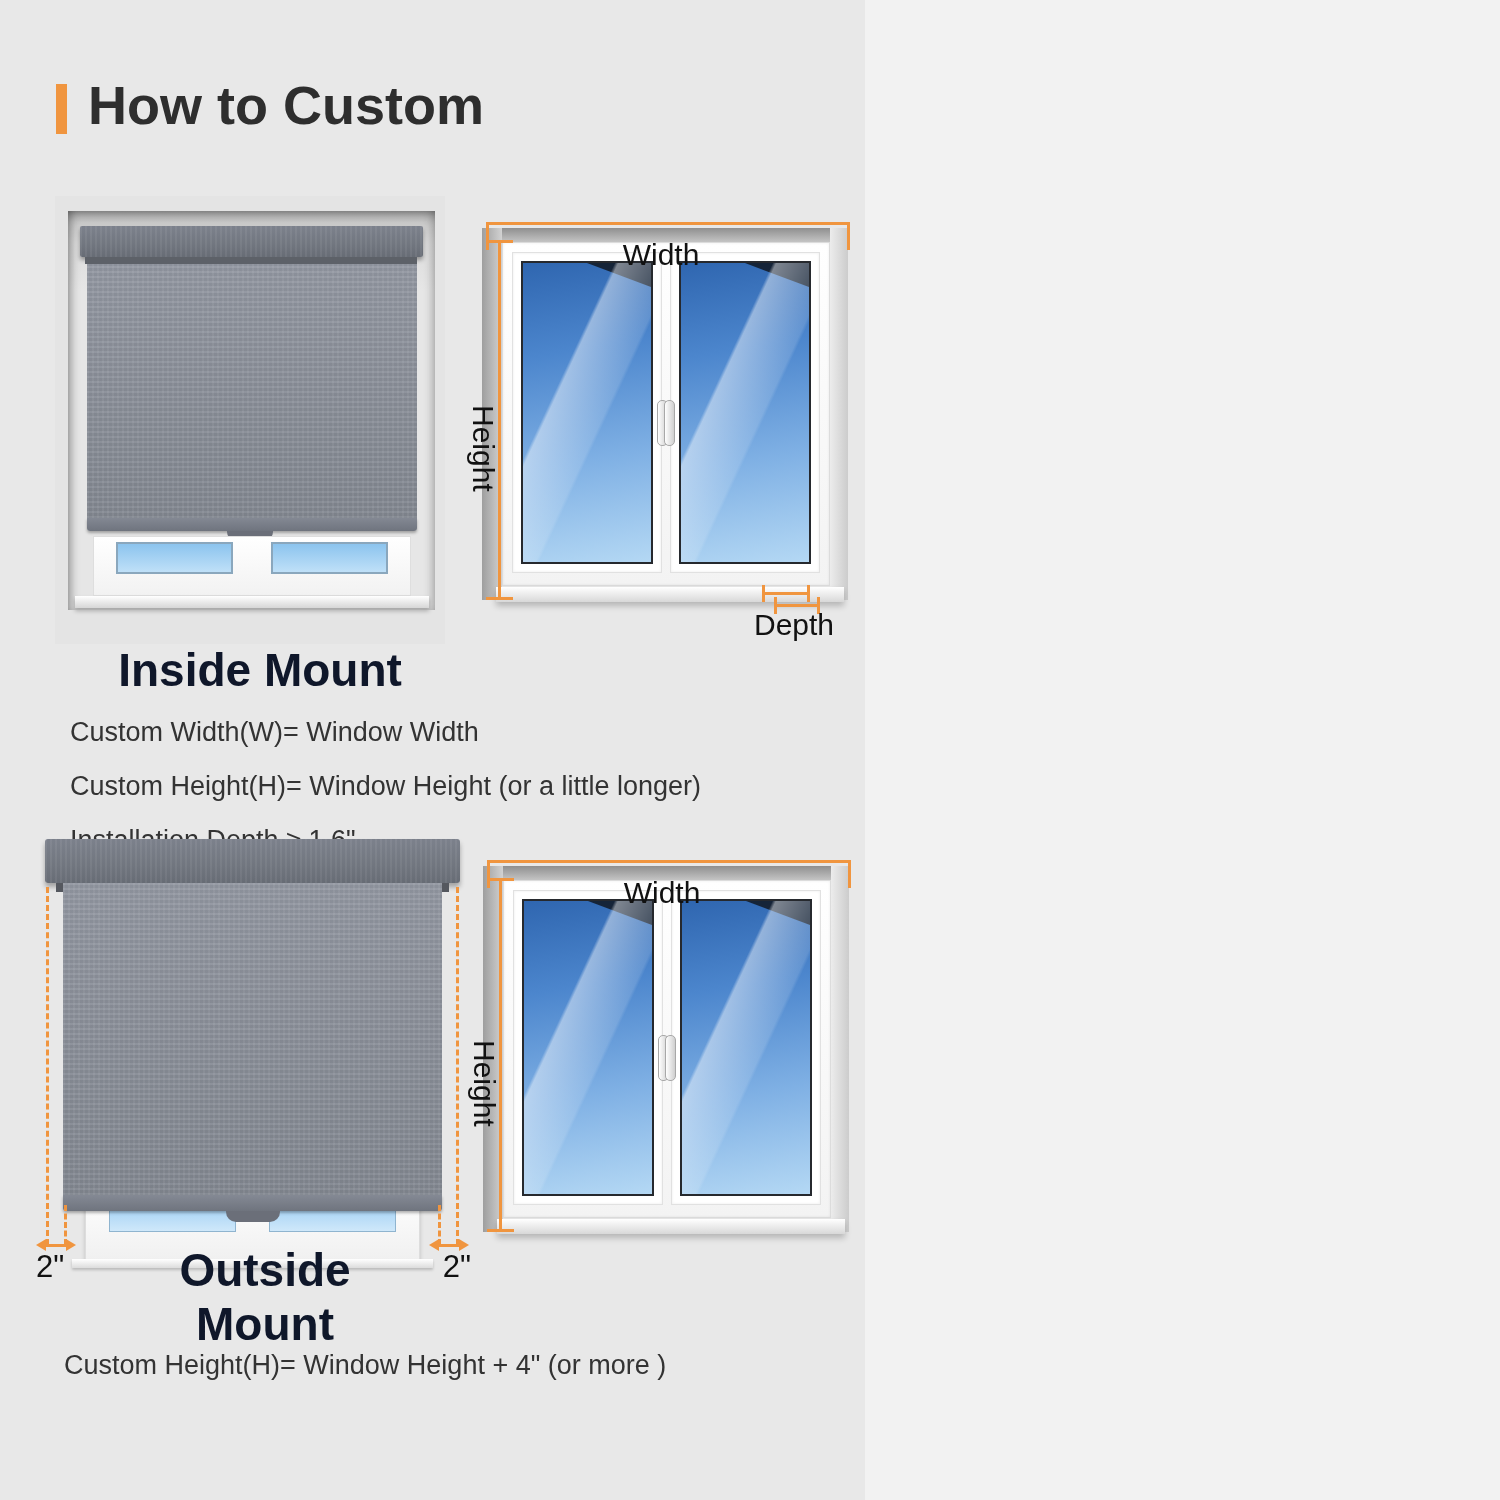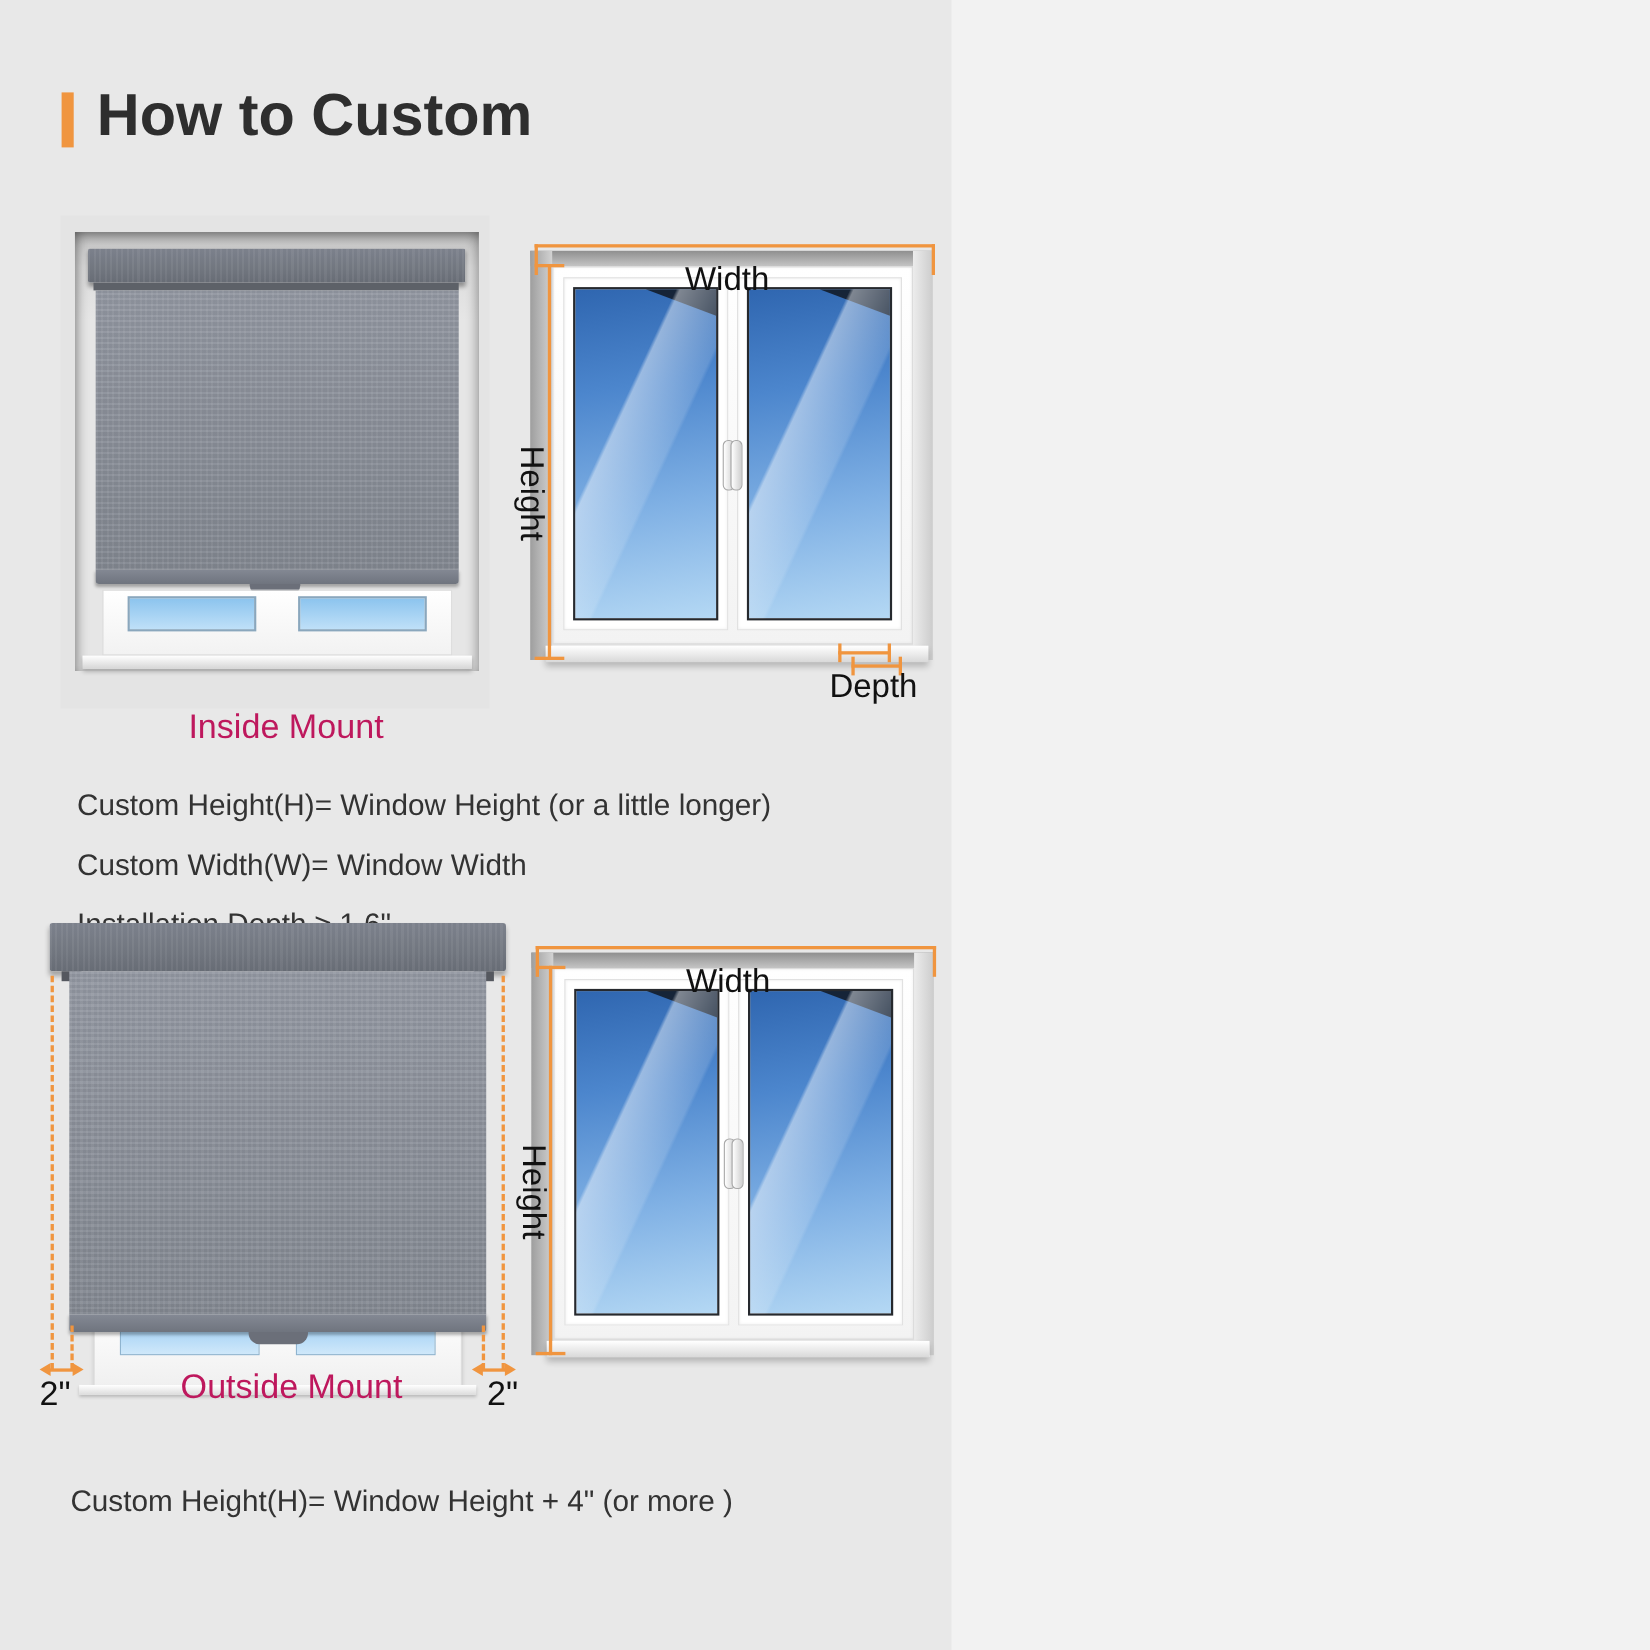--- a/index.html
+++ b/index.html
@@ -14,21 +14,21 @@
   #canvas { position:absolute; inset:0; }
   #panel-left { position:absolute; left:0; top:0; width:865px; height:1500px; background:#e8e8e8; }
   #panel-right { position:absolute; left:865px; top:0; width:635px; height:1500px; background:#f2f2f2; }
 
   
   .accent { position:absolute; width:11px; height:50px; background:#F0953F; }
   #accent-left  { left:56px;  top:84px; }
   .h1 { position:absolute; font-size:54px; font-weight:bold; color:#2e2e2e; letter-spacing:0; white-space:nowrap; }
   #title-left  { left:88px;  top:74px; }
 
-  .mount-heading { position:absolute; font-size:31px; font-weight:normal; color:#be185d; text-align:center; }
+  .mount-heading { position:absolute; font-size:46px; font-weight:bold; color:#0f172a; text-align:center; }
   #heading-inside  { left:100px; top:643px;  width:320px; }
   #heading-outside { left:105px; top:1243px; width:320px; }
 
   .spec { position:absolute; font-size:27px; color:#333; }
   .spec p { margin:0; line-height:54px; white-space:pre-wrap; }
   #spec-inside  { left:70px; top:705px; }
   #spec-outside { left:64px; top:1338px; }
 
   
   .linen {
@@ -181,22 +181,22 @@
       <div class="m-label wd-label-width">Width</div>
       <div class="m-v"></div>
       <div class="m-label wd-label-height">Height</div>
       <div class="depth-bar d1"></div>
       <div class="depth-bar d2"></div>
       <div class="m-label wd-label-depth">Depth</div>
     </div>
 
     <div class="mount-heading" id="heading-inside">Inside Mount</div>
     <div class="spec" id="spec-inside">
+      <p>Custom Width(W)= Window Width</p>
       <p>Custom Height(H)= Window Height (or a little longer)</p>
-      <p>Custom Width(W)= Window Width</p>
       <p>Installation Depth ≥ 1.6"</p>
     </div>
 
     <div id="illo-outside">
       <div class="oi-window">
         <div class="oi-pane p1"></div>
         <div class="oi-pane p2"></div>
         <div class="oi-sill"></div>
       </div>
       <div class="oi-valance linen-dark"></div>

